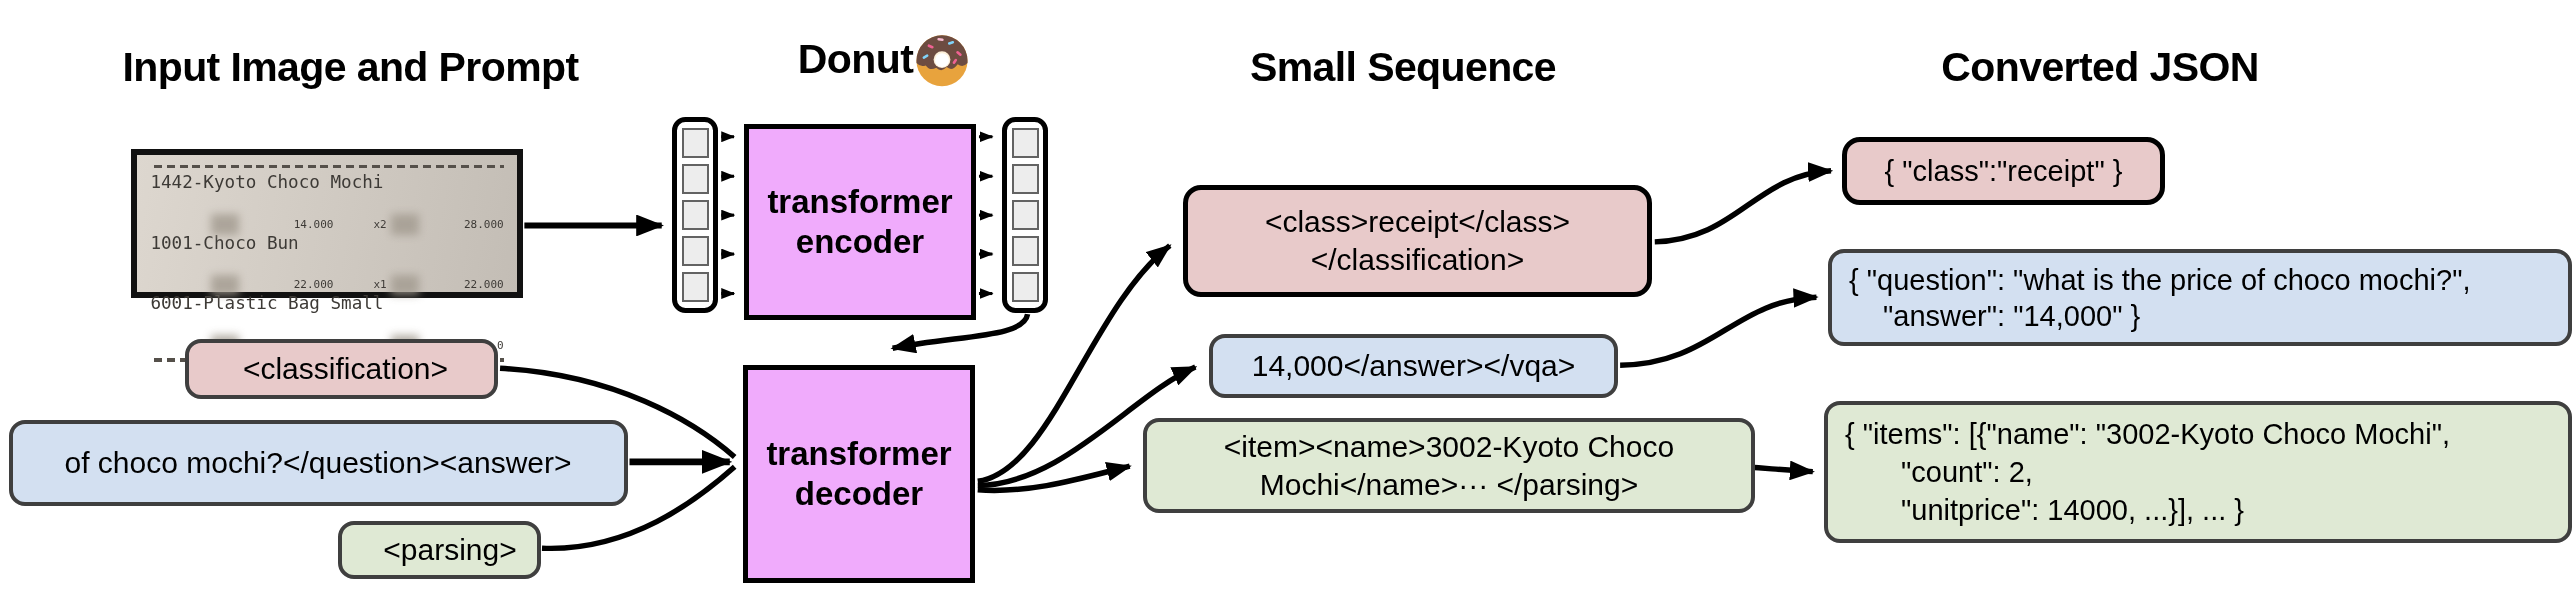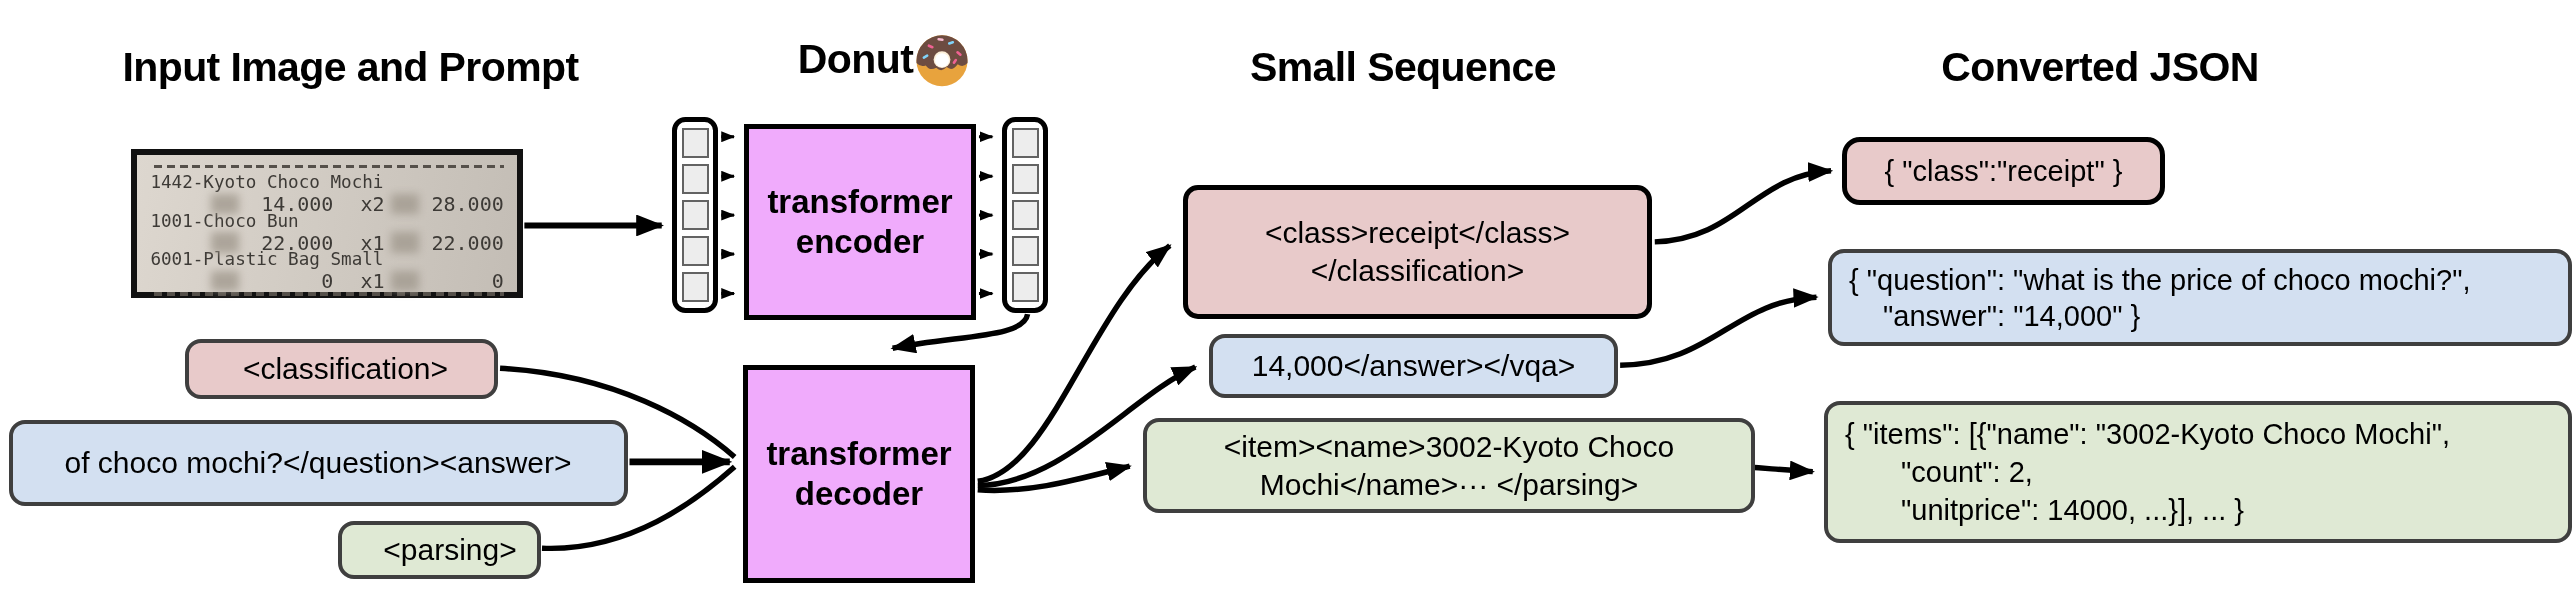--- a/index.html
+++ b/index.html
@@ -14,23 +14,23 @@
   
   .receipt{position:absolute;left:131px;top:149px;width:392px;height:149px;z-index:2;
            background:linear-gradient(100deg,#ddd7cf 0%,#cfc9c1 55%,#c3bdb5 100%);
            border:6px solid #111;box-sizing:border-box;
            font-family:"DejaVu Sans Mono",monospace;color:#3d3a36;}
   .r-inner{padding:6px 9.7px 0 13.4px;}
   .r-dash{height:3.6px;margin:3.6px 3.6px 4.9px 3.6px;
           background:repeating-linear-gradient(90deg,#55504a 0 8px,transparent 8px 12.8px);}
   .r-name{font-size:17.6px;line-height:19px;white-space:nowrap;}
   .r-cols{display:grid;grid-template-columns:58px 34px 91px 1fr 34px 85px;
-          align-items:center;height:19.5px;font-size:20px;}
+          align-items:center;height:19.5px;font-size:11px;margin-top:22px;}
   .r-price{text-align:right;}
-  .r-qty{padding-left:27px;}
+  .r-qty{padding-left:40px;}
   .r-total{text-align:right;padding-right:3.6px;}
   .blur{width:28px;height:20.7px;background:#a29a8f;filter:blur(4.3px);opacity:.8;
         justify-self:end;margin-right:3.6px;}
 
   
   .stack{position:absolute;width:46px;height:196px;z-index:2;background:#fff;
          border:5.5px solid #000;border-radius:13.4px;box-sizing:border-box;
          display:flex;flex-direction:column;justify-content:space-evenly;align-items:center;}
   .sq{width:27px;height:30px;background:#ededed;border:2.4px solid #636363;box-sizing:border-box;}
   .modelbox{position:absolute;z-index:2;background:#f0abfc;border:5.5px solid #000;box-sizing:border-box;
@@ -177,21 +177,21 @@
   <div class="cbox center pink gborder nowrap" style="left:185px;top:339px;width:313px;height:60px;padding-left:8px;">
     <div>&lt;classification&gt;</div>
   </div>
   <div class="cbox center blue gborder nowrap" style="left:8.5px;top:420px;width:619px;height:86px;">
     <div>of choco mochi?&lt;/question&gt;&lt;answer&gt;</div>
   </div>
   <div class="cbox center green gborder nowrap" style="left:338px;top:521px;width:203px;height:58px;padding-left:21px;">
     <div>&lt;parsing&gt;</div>
   </div>
 
-  <div class="cbox center pink kborder nowrap" style="left:1183px;top:185px;width:469px;height:134px;border-radius:15px;">
+  <div class="cbox center pink kborder nowrap" style="left:1183px;top:185px;width:469px;height:112px;">
     <div>&lt;class&gt;receipt&lt;/class&gt;</div>
     <div>&lt;/classification&gt;</div>
   </div>
   <div class="cbox center blue gborder nowrap" style="left:1209px;top:334px;width:409px;height:64px;">
     <div>14,000&lt;/answer&gt;&lt;/vqa&gt;</div>
   </div>
   <div class="cbox center green gborder nowrap" style="left:1143px;top:418px;width:612px;height:95px;">
     <div>&lt;item&gt;&lt;name&gt;3002-Kyoto Choco</div>
     <div>Mochi&lt;/name&gt;··· &lt;/parsing&gt;</div>
   </div>

